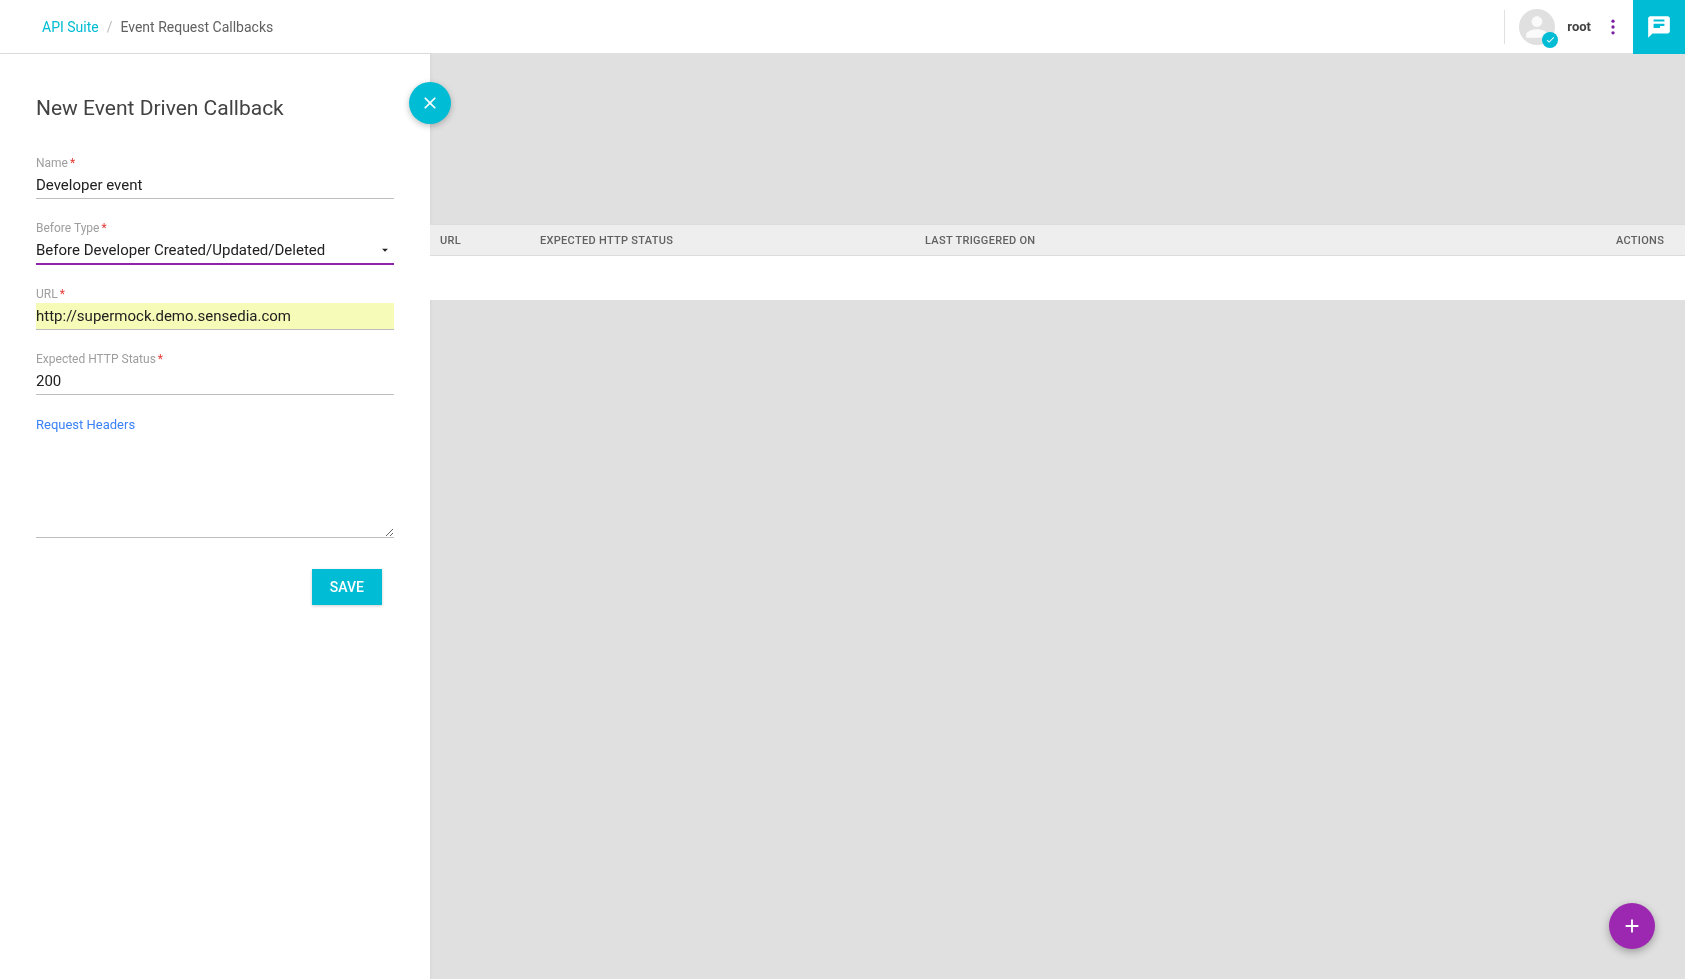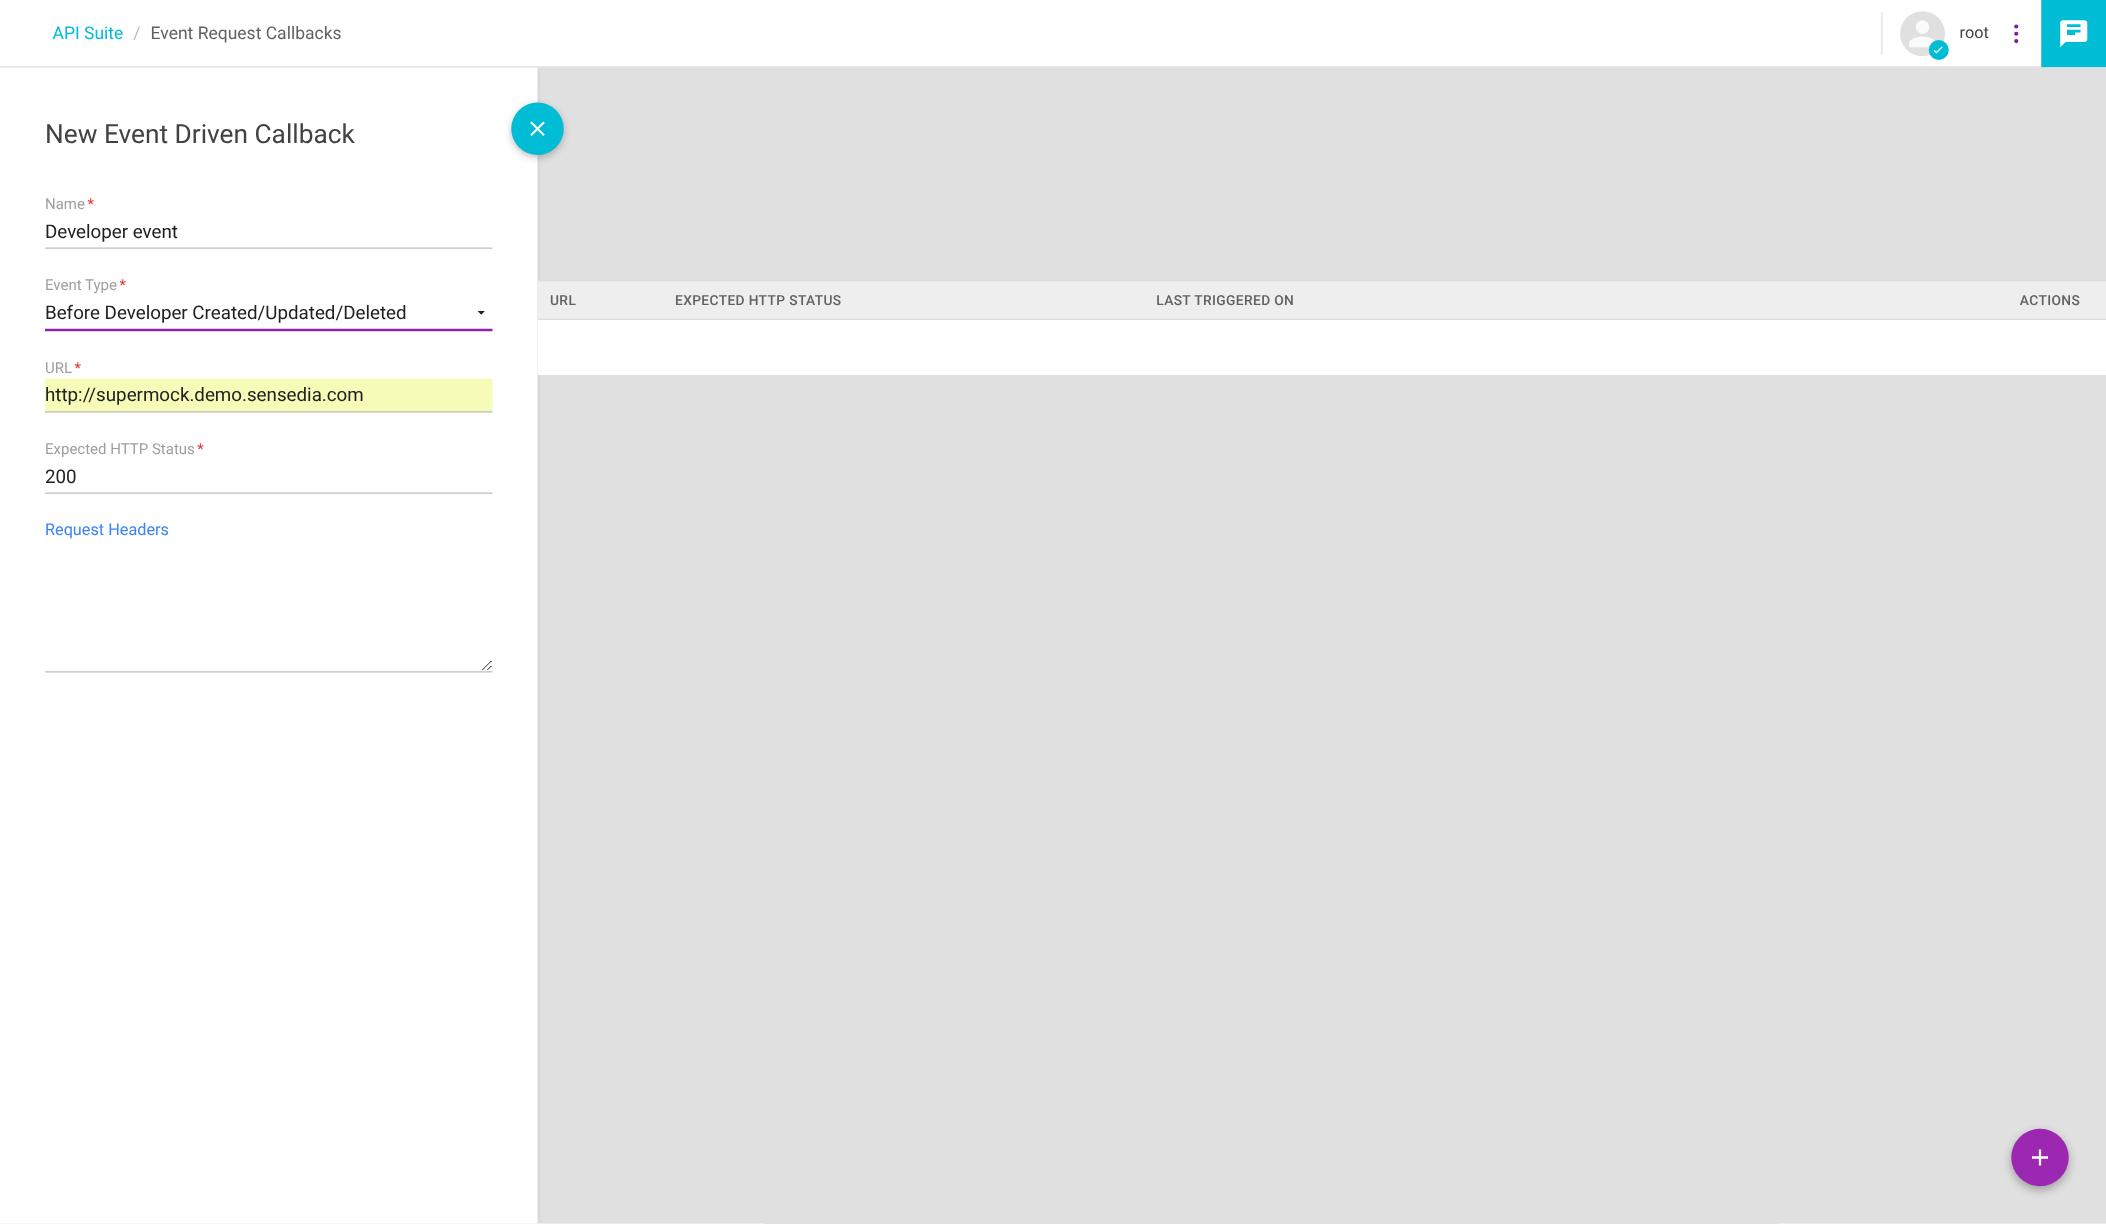--- a/index.html
+++ b/index.html
@@ -41,21 +41,21 @@
   }
   .header-divider{width:1px;height:34px;background:#e0e0e0;margin:0 14px;}
   .avatar-wrap{position:relative;width:36px;height:36px;}
   .avatar{width:36px;height:36px;border-radius:50%;background:#e0e0e0;display:flex;align-items:center;justify-content:center;}
   .avatar svg{width:26px;height:26px;fill:#fafafa;}
   .avatar-badge{
     position:absolute;right:-3px;bottom:-3px;width:16px;height:16px;border-radius:50%;
     background:var(--teal);display:flex;align-items:center;justify-content:center;
   }
   .avatar-badge svg{width:11px;height:11px;fill:#fff;}
-  .username{font-weight:400;font-size:13px;color:#424242;margin-left:12px;margin-right:8px;}
+  .username{font-weight:700;font-size:13px;color:#424242;margin-left:12px;margin-right:8px;}
   .kebab{width:28px;height:28px;display:flex;align-items:center;justify-content:center;cursor:pointer;margin-right:6px;}
   .kebab svg{fill:#7b1fa2;width:20px;height:20px;}
   .chat-btn{
     width:52px;height:var(--header-h);background:var(--teal);display:flex;align-items:center;justify-content:center;cursor:pointer;
   }
   .chat-btn svg{fill:#fff;width:26px;height:26px;}
 
   
   .workspace{
     position:absolute;top:var(--header-h);left:0;right:0;bottom:0;
@@ -189,21 +189,21 @@
         </svg>
     </div>
     <h1>New Event Driven Callback</h1>
 
     <div class="field">
       <label class="field-label"><span>Name</span><span class="req">*</span></label>
       <input class="field-input" value="Developer event" style="">
     </div>
 
     <div class="field">
-      <label class="field-label"><span>Event Type</span><span class="req">*</span></label>
+      <label class="field-label"><span>Before Type</span><span class="req">*</span></label>
       <div class="field-select-wrap">
         <div class="field-select">Before Developer Created/Updated/Deleted</div>
         <span class="select-caret">
           <svg viewBox="0 0 24 24">
               <path d="M7 10l5 5 5-5z"></path>
             </svg>
         </span>
       </div>
     </div>
 
@@ -215,20 +215,23 @@
     <div class="field">
       <label class="field-label"><span>Expected HTTP Status</span><span class="req">*</span></label>
       <input class="field-input" value="200" style="">
     </div>
 
     <div class="field">
       <label class="field-label" style="color:#3b82f6;font-size:13px;margin-bottom:10px;display:block;">Request Headers</label>
       <textarea class="textarea" style=""></textarea>
     </div>
 
+    <div class="save-row">
+      <button class="save-btn">SAVE</button>
+    </div>
   </div>
 
   <div class="table-head">
     <div class="col col-url">URL</div>
     <div class="col col-status">EXPECTED HTTP STATUS</div>
     <div class="col col-last">LAST TRIGGERED ON</div>
     <div class="col col-actions">ACTIONS</div>
   </div>
   <div class="table-body"></div>
 

